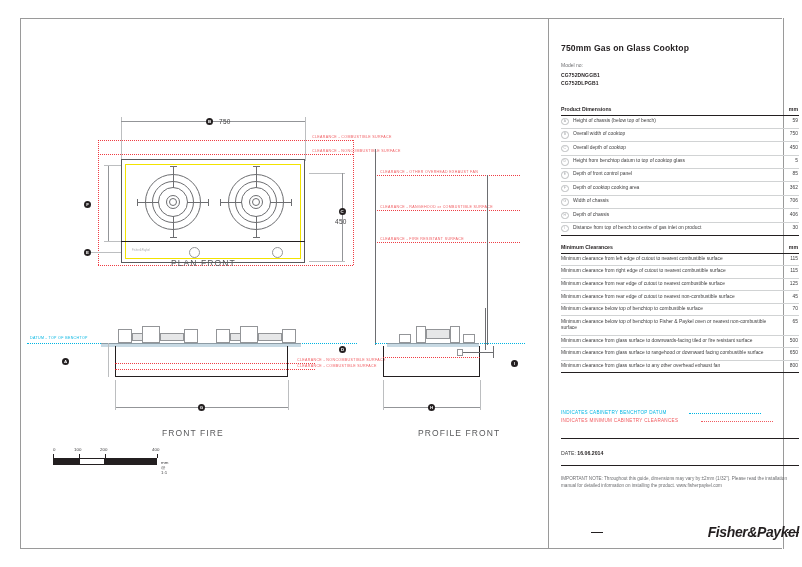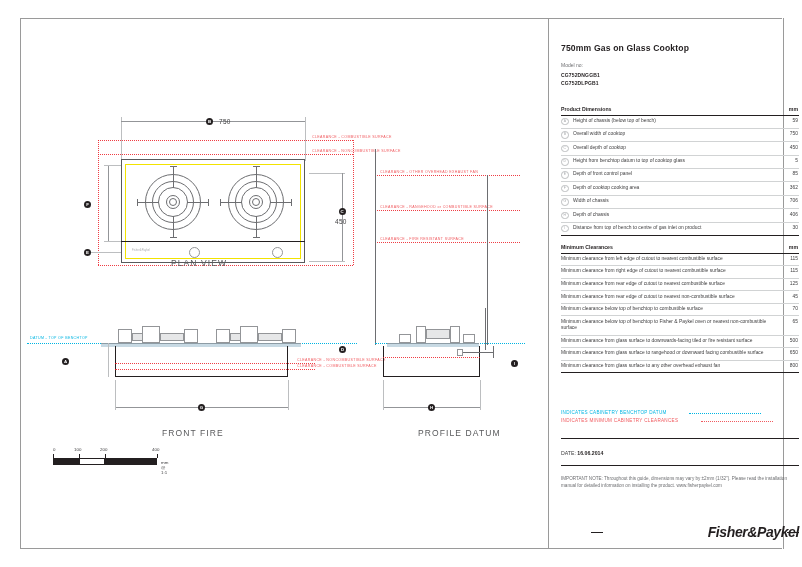--- a/index.html
+++ b/index.html
@@ -476,21 +476,21 @@
         <div class="cap cap-v" style="left:-8px; top:24.5px;"></div>
         <div class="cap cap-v" style="left:63px; top:24.5px;"></div>
         <div class="cap cap-h" style="top:-8px; left:24.5px;"></div>
         <div class="cap cap-h" style="top:63px; left:24.5px;"></div>
       </div>
 
       <div class="knob-circle" style="left:169px; top:229px;"></div>
       <div class="knob-circle" style="left:252px; top:229px;"></div>
       <span class="brandmark" style="left:112px; top:231px;">Fisher&amp;Paykel</span>
 
-      <span class="view-title" style="left:151px; top:240px;">PLAN VIEW</span>
+      <span class="view-title" style="left:151px; top:240px;">PLAN FRONT</span>
     </div>
 
     <div style="position:absolute; left:0; top:270px; width:528px; height:160px;">
 
       <div class="datum-h" style="left:7px; top:55px; width:330px;"></div>
       <span class="datum-text" style="left:10px; top:48px;">DATUM - TOP OF BENCHTOP</span>
 
       <div class="glass-bar" style="left:81px; top:55px; width:200px; height:3px;"></div>
 
       <div class="trivet" style="left:98px; top:41px; width:14px; height:14px;"></div>
@@ -550,21 +550,21 @@
       <div class="trivet" style="left:82px; top:61px; width:6px; height:7px;"></div>
       <div class="thin-line" style="left:88px; top:64px; width:30px; height:0.8px;"></div>
       <div class="thin-line" style="left:118px; top:58px; width:0.8px; height:12px;"></div>
       <span class="bullet" style="left:136px; top:72px;">I</span>
 
       <div class="dimline-h" style="left:8px; top:119px; width:97px;"></div>
       <div class="ext-v" style="left:8px; top:92px; height:30px;"></div>
       <div class="ext-v" style="left:105px; top:92px; height:30px;"></div>
       <span class="bullet" style="left:53px; top:116px;">H</span>
 
-      <span class="view-title" style="left:43px; top:140px;">PROFILE DATUM</span>
+      <span class="view-title" style="left:43px; top:140px;">PROFILE FRONT</span>
     </div>
 
     <div class="scalebar">
       <div class="sb-frame" style="left:0; top:0; width:104px;"></div>
       <div class="sb-seg sb-dark" style="left:0; top:0; width:26px;"></div>
       <div class="sb-seg sb-light" style="left:26px; top:0; width:26px;"></div>
       <div class="sb-seg sb-dark" style="left:52px; top:0; width:52px;"></div>
       <div class="sb-tick" style="left:0;"></div>
       <div class="sb-tick" style="left:26px;"></div>
       <div class="sb-tick" style="left:52px;"></div>

